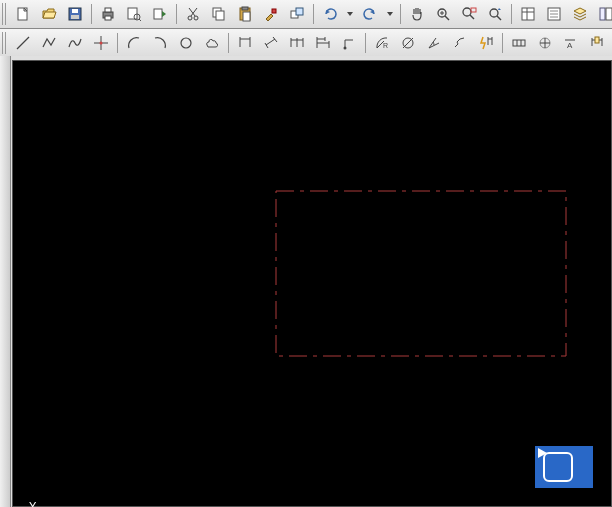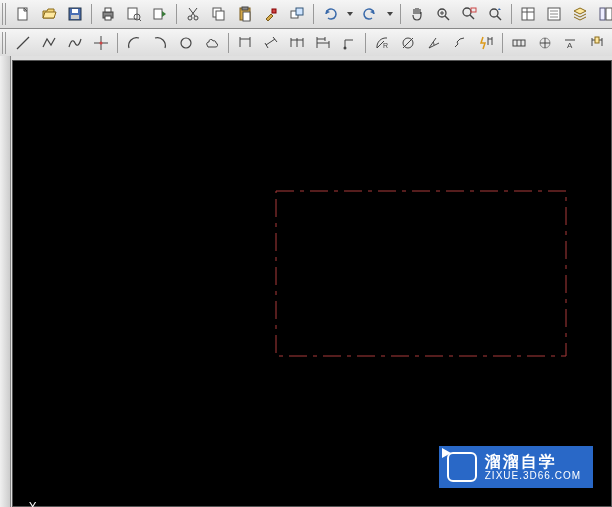--- a/index.html
+++ b/index.html
@@ -450,19 +450,15 @@
         <path d="M10 18 L7 24 L13 24 Z" fill="#fff"></path>
         <line x1="6" y1="38" x2="14" y2="38" stroke="#fff"></line>
       </svg>
     </div>
     <div class="watermark">
       <div class="watermark-icon">
         <svg width="14" height="14">
             <path d="M3 2 L12 7 L3 12 Z" fill="#fff"></path>
           </svg>
       </div>
-      <div class="watermark-text">
-        <span class="watermark-main">溜溜自学</span>
-        <span class="watermark-sub">ZIXUE.3D66.COM</span>
-      </div>
     </div>
   </div>
 </div>
 
 </body></html>

